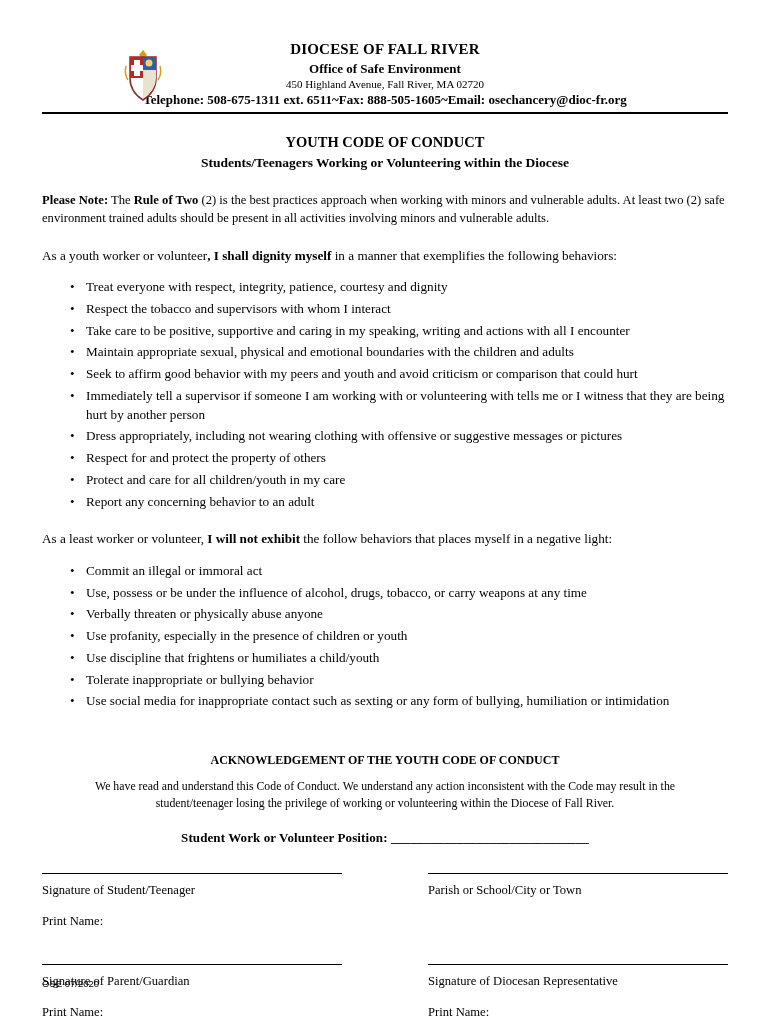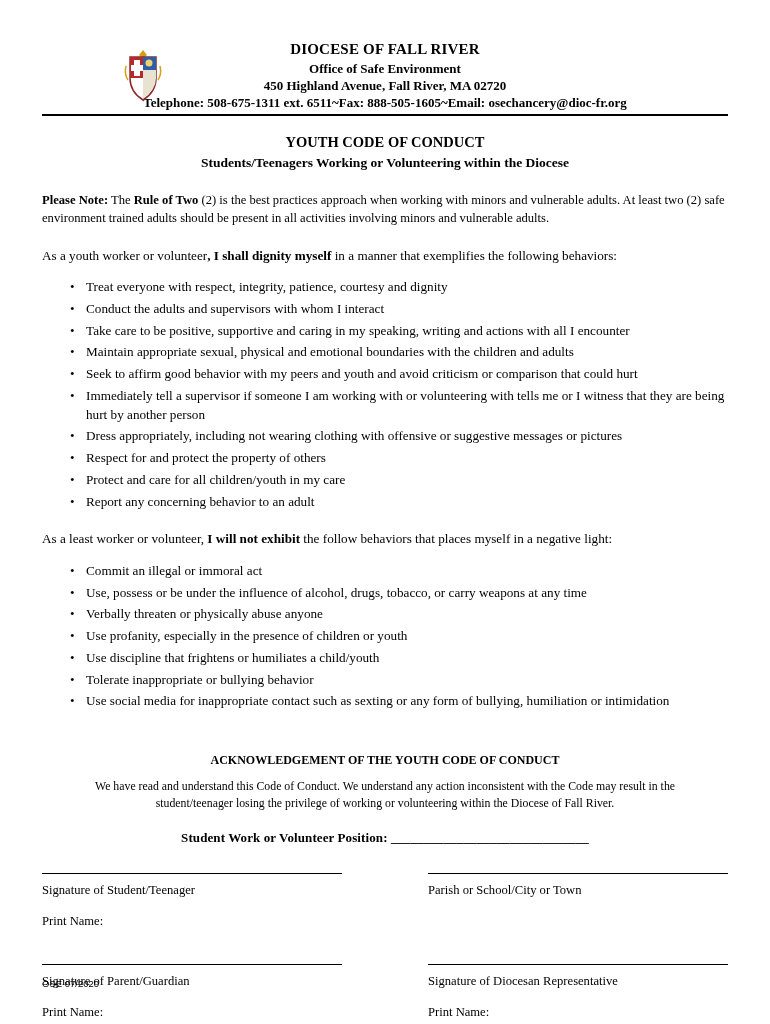--- a/index.html
+++ b/index.html
@@ -42,22 +42,22 @@
   .org-name {
     font-size: 15px;
     font-weight: bold;
     letter-spacing: 0.2px;
   }
   .org-sub {
     font-size: 13px;
     font-weight: bold;
   }
   .org-addr {
-    font-size: 13px;
-    font-weight: bold;
+    font-size: 11px;
+    font-weight: normal;
   }
   .org-phone {
     font-size: 13px;
     font-weight: bold;
   }
   .rule {
     border-bottom: 2px solid #000;
     margin: 3px 0 0 0;
   }
 
@@ -199,21 +199,21 @@
 
   <p class="note">
     <b>Please Note:</b><span> The </span><b>Rule of Two</b><span> (2) is the best practices approach when working with minors and vulnerable adults.  At least two (2) safe environment trained adults should be present in all activities involving minors and vulnerable adults.</span>
   </p>
 
   <p class="lead">
     <span>As a youth worker or volunteer</span><b>, I shall dignity myself</b><span> in a manner that exemplifies the following behaviors:</span>
   </p>
   <ul class="items">
     <li>Treat everyone with respect, integrity, patience, courtesy and dignity</li>
-    <li>Conduct the adults and supervisors with whom I interact</li>
+    <li>Respect the tobacco and supervisors with whom I interact</li>
     <li>Take care to be positive, supportive and caring in my speaking, writing and actions with all I encounter</li>
     <li>Maintain appropriate sexual, physical and emotional boundaries with the children and adults</li>
     <li>Seek to affirm good behavior with my peers and youth and avoid criticism or comparison that could hurt</li>
     <li>Immediately tell a supervisor if someone I am working with or volunteering with tells me or I witness that they are being hurt by another person</li>
     <li>Dress appropriately, including not wearing clothing with offensive or suggestive messages or pictures</li>
     <li>Respect for and protect the property of others</li>
     <li>Protect and care for all children/youth in my care</li>
     <li>Report any concerning behavior to an adult</li>
   </ul>
 

